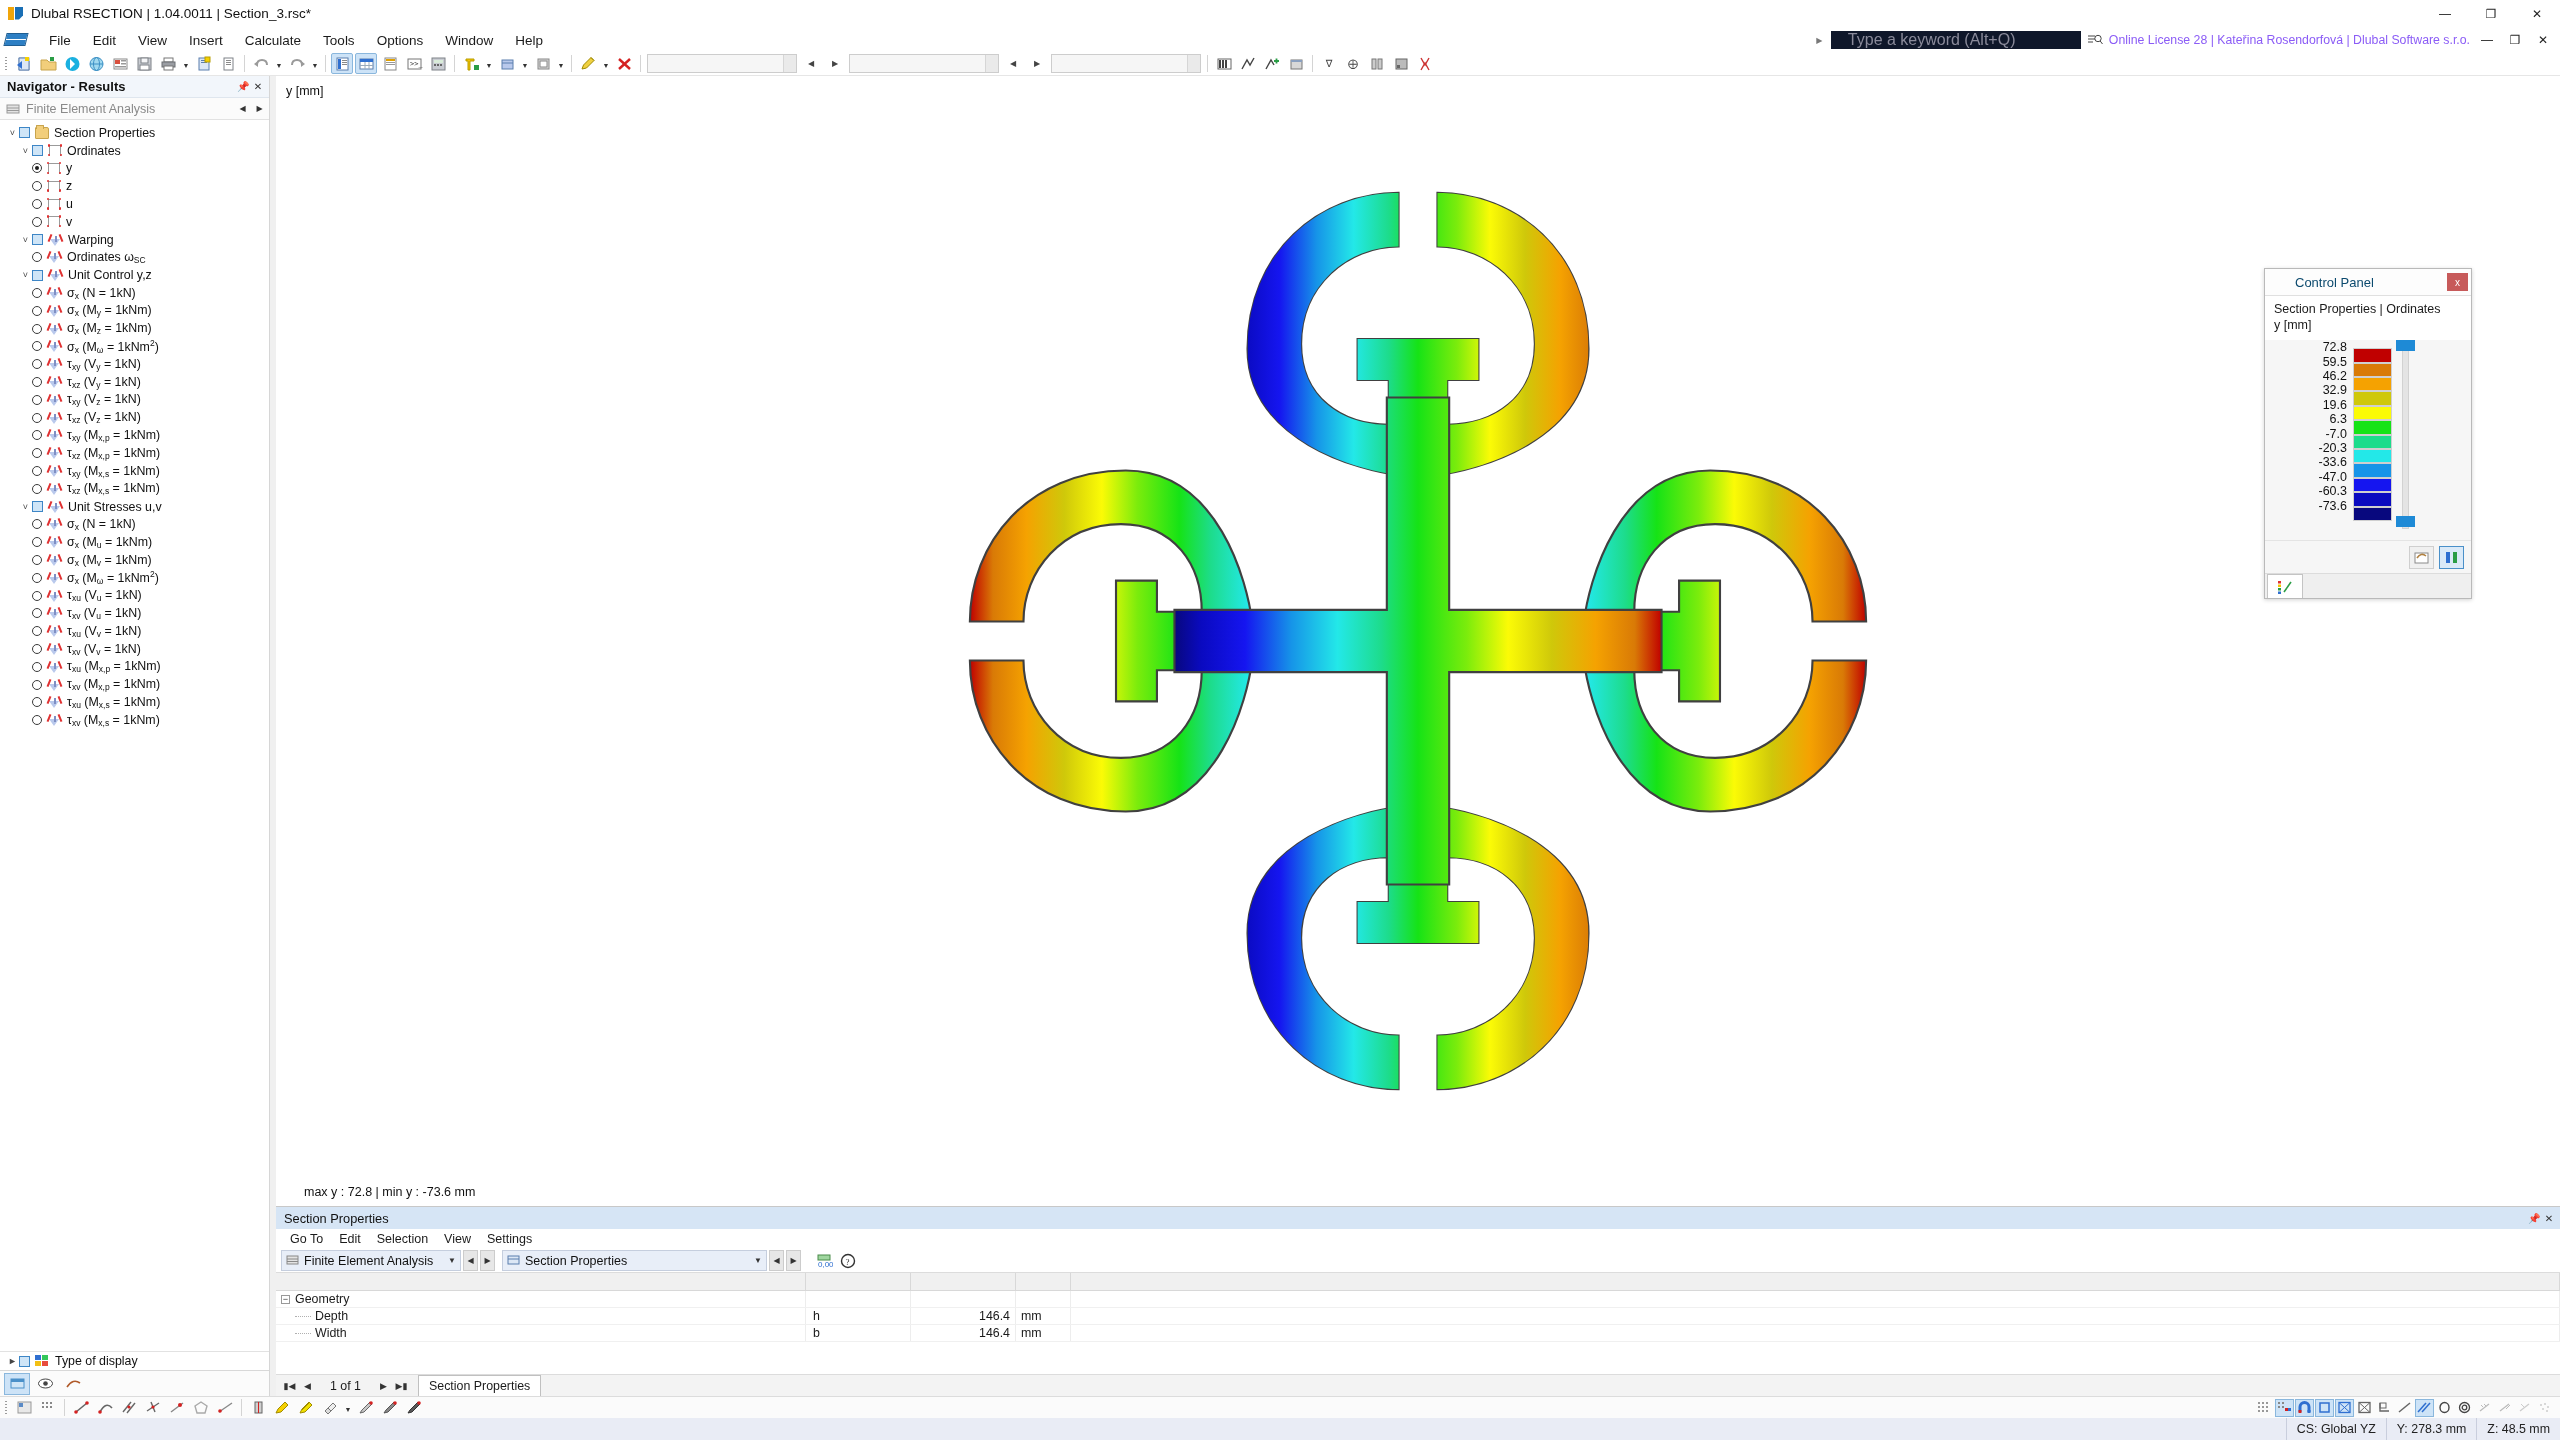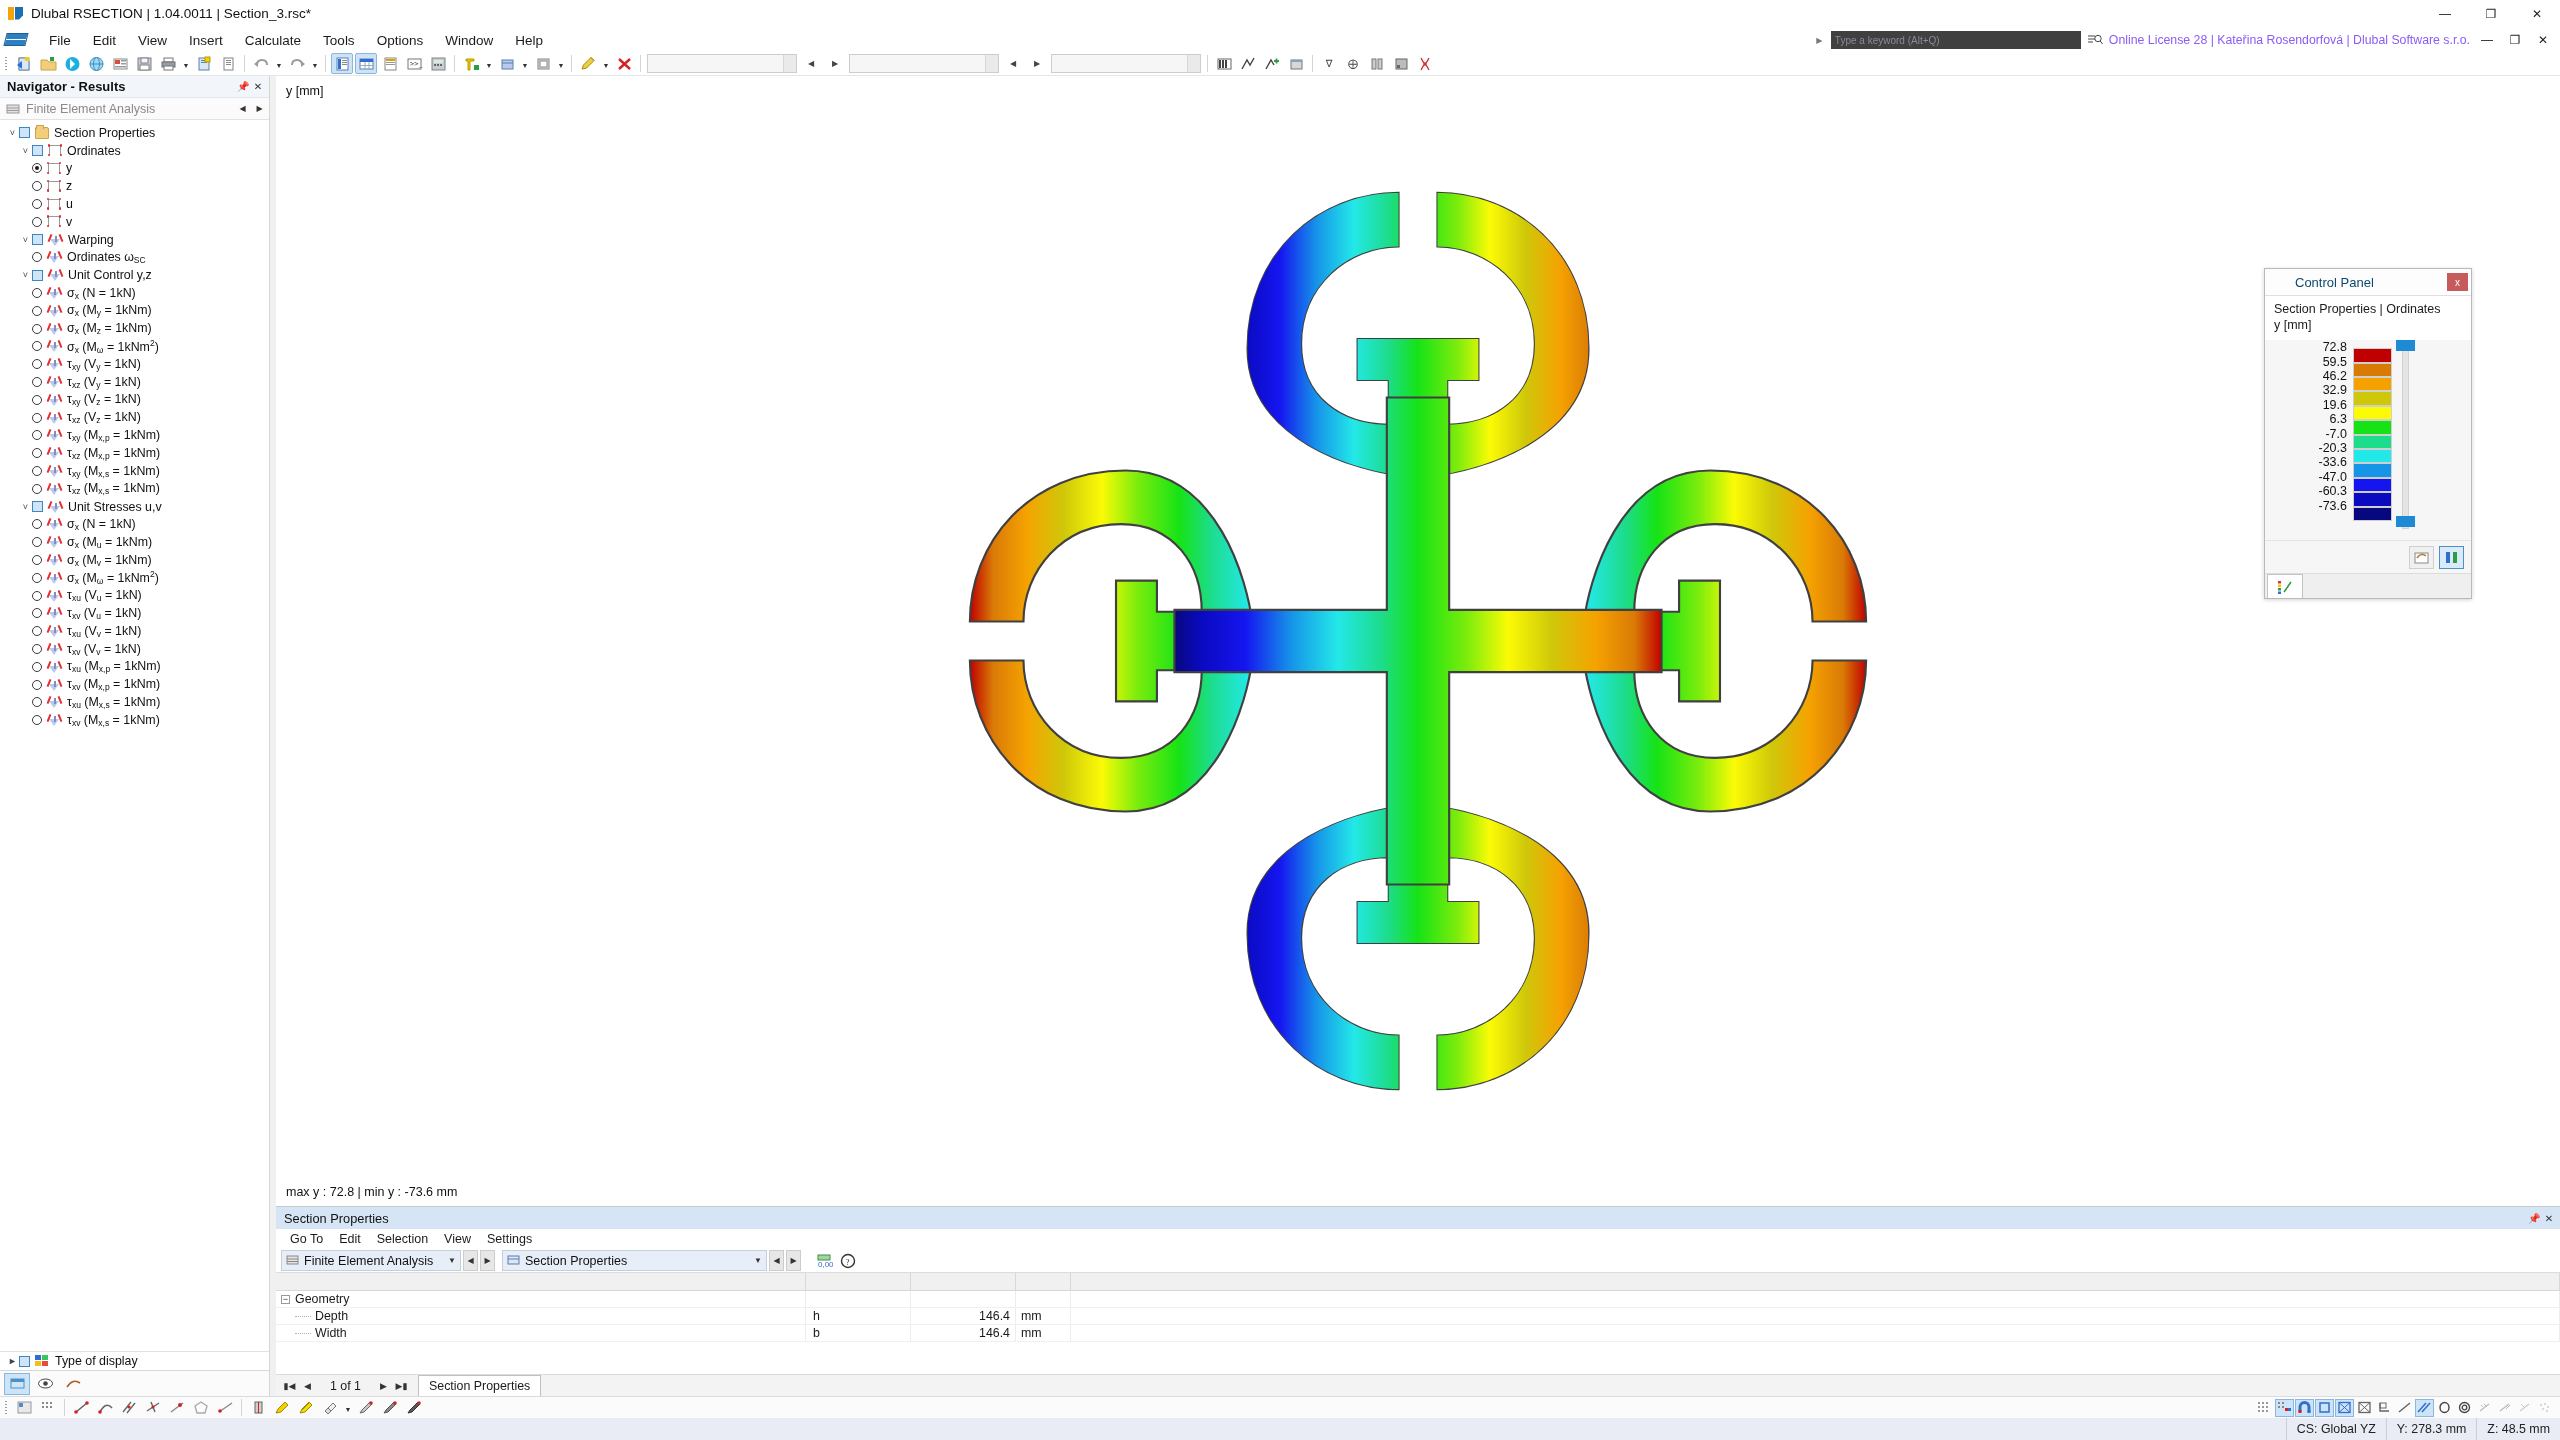--- a/index.html
+++ b/index.html
@@ -109,21 +109,21 @@
   .nav-foot { height:26px; display:flex; align-items:center; gap:2px; padding:0 4px;
               border-top:1px solid #d8d8d8; background:#fbfbfb; }
   .nav-foot .fb { width:26px; height:22px; display:flex; align-items:center; justify-content:center;
                   border:1px solid transparent; }
   .nav-foot .fb.sel { background:#cde3f7; border:1px solid #8ab7dd; }
 
   
   .work { flex:1; display:flex; flex-direction:column; min-width:0; background:#ffffff; }
   .canvas { flex:1; position:relative; background:#ffffff; overflow:hidden; }
   .axis-lbl { position:absolute; left:10px; top:8px; font-size:12.5px; color:#111; }
-  .minmax { position:absolute; left:10px; bottom:7px; font-size:12.5px; color:#111; }
+  .minmax { position:absolute; left:28px; bottom:7px; font-size:12.5px; color:#111; }
 
   
   .cpanel { position:absolute; left:1988px; top:192px; width:208px;
             background:#f6f6f6; border:1px solid #b9b9b9; box-shadow:0 1px 4px rgba(0,0,0,.18);
             font-size:12.5px; }
   .cp-title { height:27px; background:#fdfdfd; display:flex; align-items:center;
               padding:0 3px 0 8px; border-bottom:1px solid #e0e0e0; }
   .cp-title .t { flex:1; font-size:13px; color:#0c4a6e;margin-left:22px; }
   .cp-close { width:21px; height:18px; background:#c75a5a; color:#fff; display:flex;
               align-items:center; justify-content:center; font-size:10px; }
@@ -227,21 +227,21 @@
         <div class="menuitem">View</div>
         <div class="menuitem">Insert</div>
         <div class="menuitem">Calculate</div>
         <div class="menuitem">Tools</div>
         <div class="menuitem">Options</div>
         <div class="menuitem">Window</div>
         <div class="menuitem">Help</div>
       </div>
     <div class="menubar-right">
       <div style="width:11px;text-align:center;font-size:8px;color:#777">▶</div>
-      <div style="width:250px;height:18px;background:#404040;display:flex;align-items:center;padding-left:4px;font-size:10px;color:#8a8a9a">Type a keyword (Alt+Q)</div>
+      <div style="width:250px;height:18px;background:#0f172a;display:flex;align-items:center;padding-left:17px;font-size:16px;color:#8a8a9a">Type a keyword (Alt+Q)</div>
       <svg class="icosvg" width="16" height="14" viewBox="0 0 16 14">
         <line x1="1" y1="3" x2="8" y2="3" stroke="#444"></line>
           <line x1="1" y1="6" x2="8" y2="6" stroke="#444"></line>
         <line x1="1" y1="9" x2="6" y2="9" stroke="#444"></line>
         <circle cx="11" cy="5.5" r="3.2" fill="none" stroke="#444"></circle>
           <line x1="13.2" y1="8" x2="15.5" y2="11" stroke="#444"></line>
       </svg>
       <div style="font-size:12.3px;color:#8b5cf6">Online License 28 | Kateřina Rosendorfová | Dlubal Software s.r.o.</div>
       <div class="winbtn" style="width:22px">—</div>
       <div class="winbtn" style="width:22px">❐</div>

